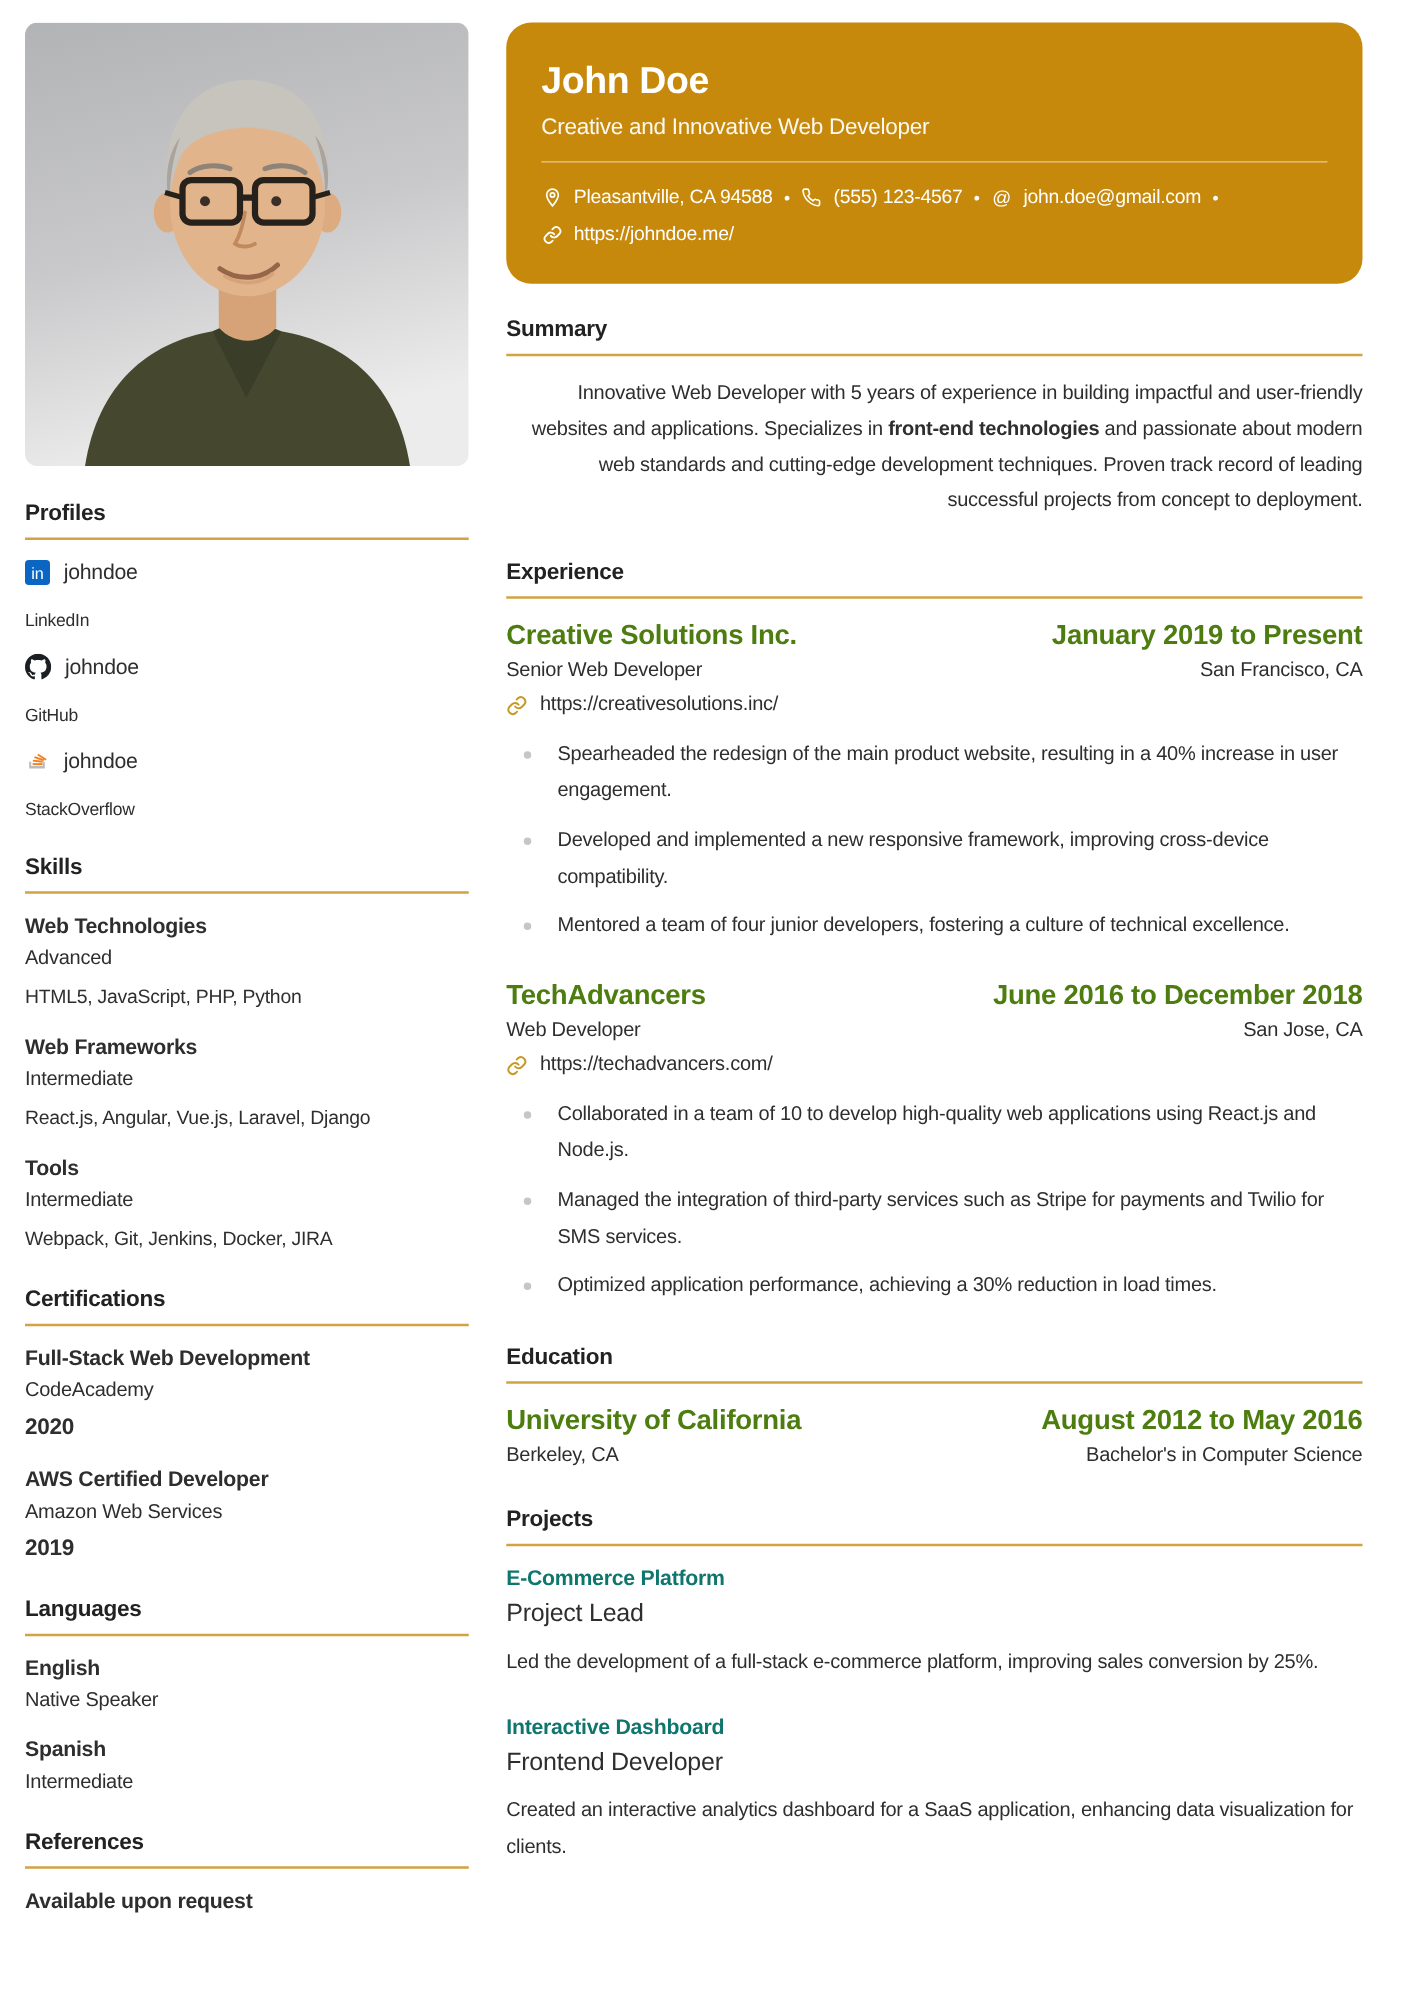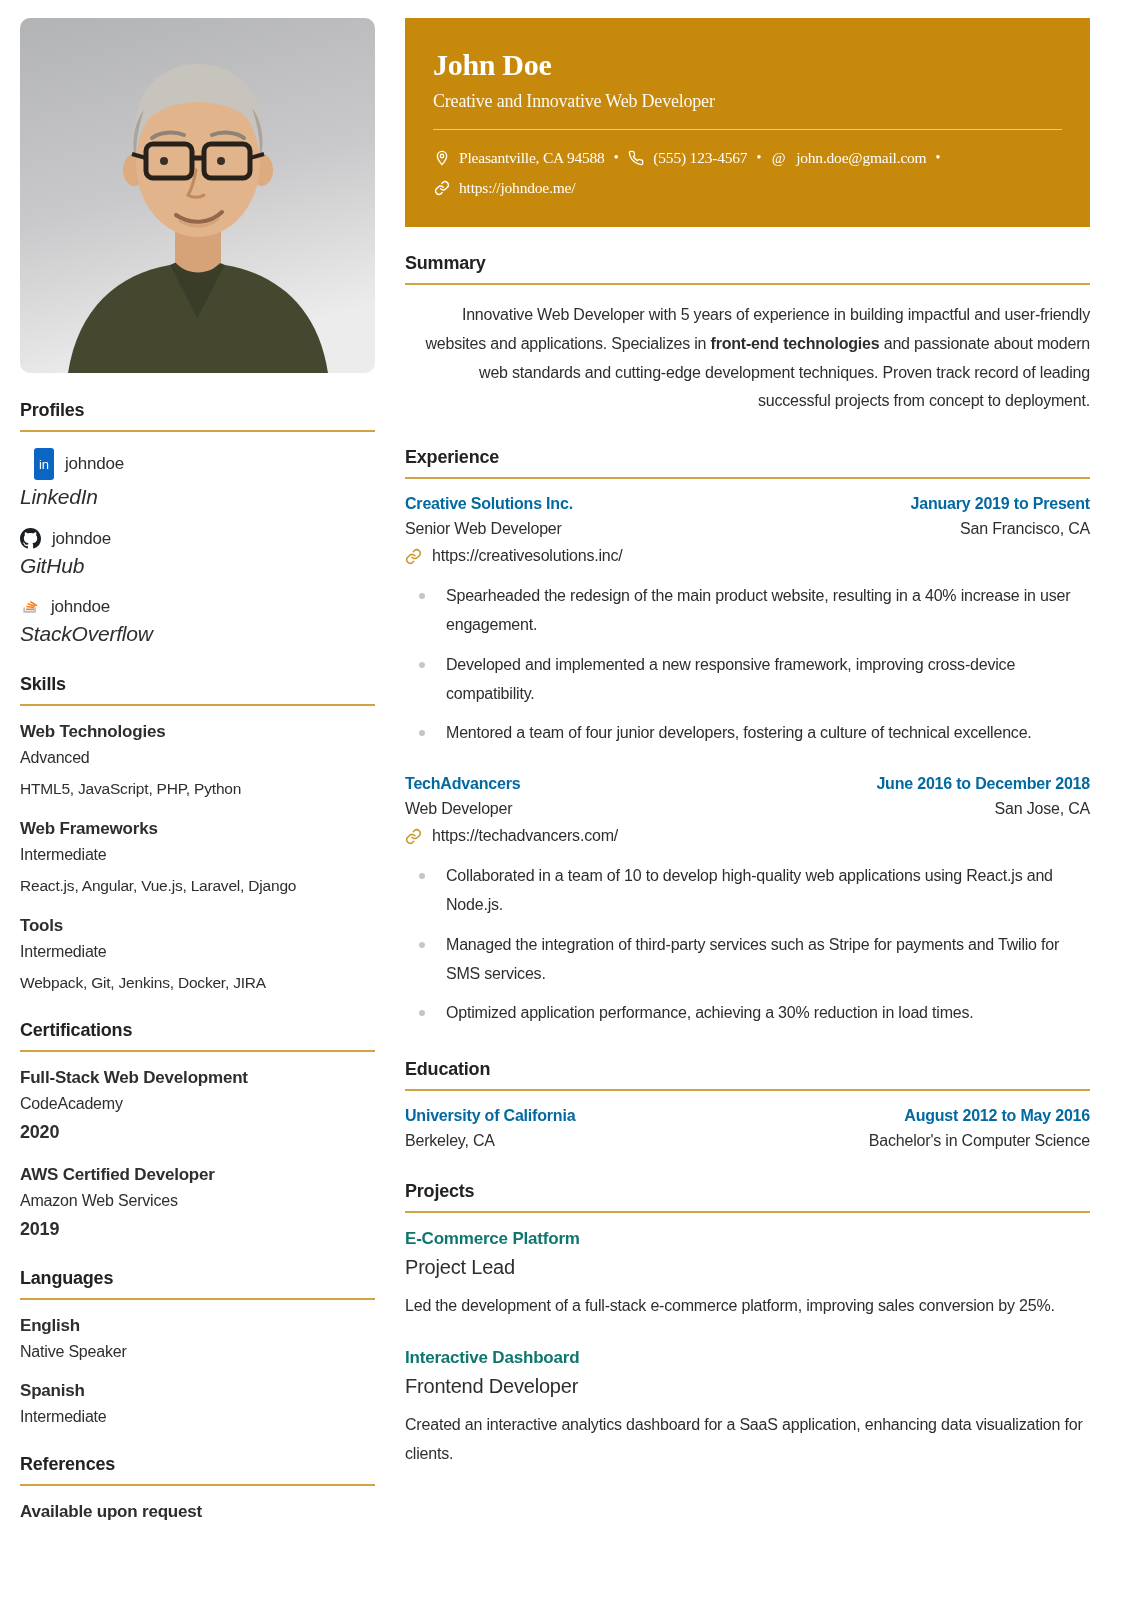--- a/index.html
+++ b/index.html
@@ -16,21 +16,21 @@
   .photo-wrap svg { display:block; }
 
   .side-section { margin-bottom:28px; }
   .sec-heading {
     font-size:18px; font-weight:700; margin:0; padding-bottom:9px;
     border-bottom:2px solid #d2a244; margin-bottom:16px; color:#222;
   }
 
   .profile-item { margin-bottom:19px; }
   .profile-row { display:flex; align-items:center; gap:11px; font-size:17px; }
-  .net-label { font-size:21px; margin-top:5px;font-style:italic; }
+  .net-label { font-size:14px; margin-top:20px; }
 
   .skill-item { margin-bottom:21px; }
   .skill-name { font-size:17px; font-weight:700; }
   .skill-level { font-size:16px; margin-top:7px; }
   .skill-keywords { font-size:15.5px; margin-top:13px; }
 
   .cert-item { margin-bottom:22px; }
   .cert-title { font-size:17px; font-weight:700; }
   .cert-issuer { font-size:16px; margin-top:7px; }
   .cert-year { font-size:18px; font-weight:700; margin-top:9px; }
@@ -38,58 +38,58 @@
   .lang-item { margin-bottom:20px; }
   .lang-name { font-size:17px; font-weight:700; }
   .lang-fluency { font-size:16px; margin-top:7px; }
 
   .ref-note { font-size:17px; font-weight:700; }
 
   
   .main { flex:1 1 auto; min-width:0; }
 
   .header-card {
-    background:#c7890b; color:#ffffff; border-radius:0;
-    padding:30px 28px 24px; margin-bottom:26px;font-family:Liberation Serif, serif;
+    background:#c7890b; color:#ffffff; border-radius:20px;
+    padding:30px 28px 24px; margin-bottom:26px;
   }
   .name { font-size:30px; font-weight:700; margin:0; letter-spacing:-0.3px; }
   .subtitle { font-size:18px; margin-top:9px; color:rgba(255,255,255,0.95); }
   .hdr-divider { border:none; border-top:1px solid rgba(255,255,255,0.55); margin:17px 0 13px; }
   .contact-line { display:flex; align-items:center; flex-wrap:wrap; gap:15px 9px; font-size:15.5px; min-height:30px; }
   .contact-item { display:flex; align-items:center; gap:9px; }
   .c-icon { display:inline-flex; width:17px; height:17px; align-items:center; justify-content:center; }
   .at-glyph { font-size:15px; font-weight:400; line-height:1; }
   .sep { font-size:14px; }
 
   .main-section { margin-bottom:31px; }
   .summary-text { font-size:16px; line-height:1.8; margin:0;text-align:right; }
 
   .job { margin-bottom:27px; }
   .split-row { display:flex; justify-content:space-between; align-items:baseline; }
-  .co-name, .co-dates { font-size:16px; font-weight:700; color:#0369a1; }
+  .co-name, .co-dates { font-size:22px; font-weight:700; color:#4d7c0f; }
   .role-row { margin-top:7px;gap:32px; }
   .job-role, .job-loc { font-size:16px; }
   .job-link { display:flex; align-items:center; gap:10px; margin-top:9px; font-size:16px; }
   .link-icon { width:17px; height:17px; color:#c7992a; flex:0 0 17px; }
 
   ul.bullets { list-style:none; margin:17px 0 0; padding:0; }
   ul.bullets li { display:flex; margin-bottom:11px; font-size:16px; line-height:1.8; }
   .dot { flex:0 0 6px; width:6px; height:6px; border-radius:50%; background:#c6c6c6; margin:11px 21px 0 14px; }
 
   .edu-degree { font-size:16px; }
 
   .project { margin-bottom:27px; }
   .proj-name { font-size:17px; font-weight:700; color:#0f766e; }
   .proj-role { font-size:20px; margin-top:7px; }
   .proj-desc { font-size:16px; line-height:1.8; margin-top:13px; }
 
   .li-badge {
-    width:20px; height:32px; border-radius:3px; background:#0a66c2; color:#fff;
+    width:20px; height:20px; border-radius:3px; background:#0a66c2; color:#fff;
     display:inline-flex; align-items:center; justify-content:center;
-    font-size:13px; font-weight:400; letter-spacing:0;margin-left:14px;
+    font-size:13px; font-weight:400; letter-spacing:0;
   }
   b.hl { font-weight:700; }
 </style>
 </head>
 <body>
 
 <div class="page">
 
   <aside class="sidebar">
 

